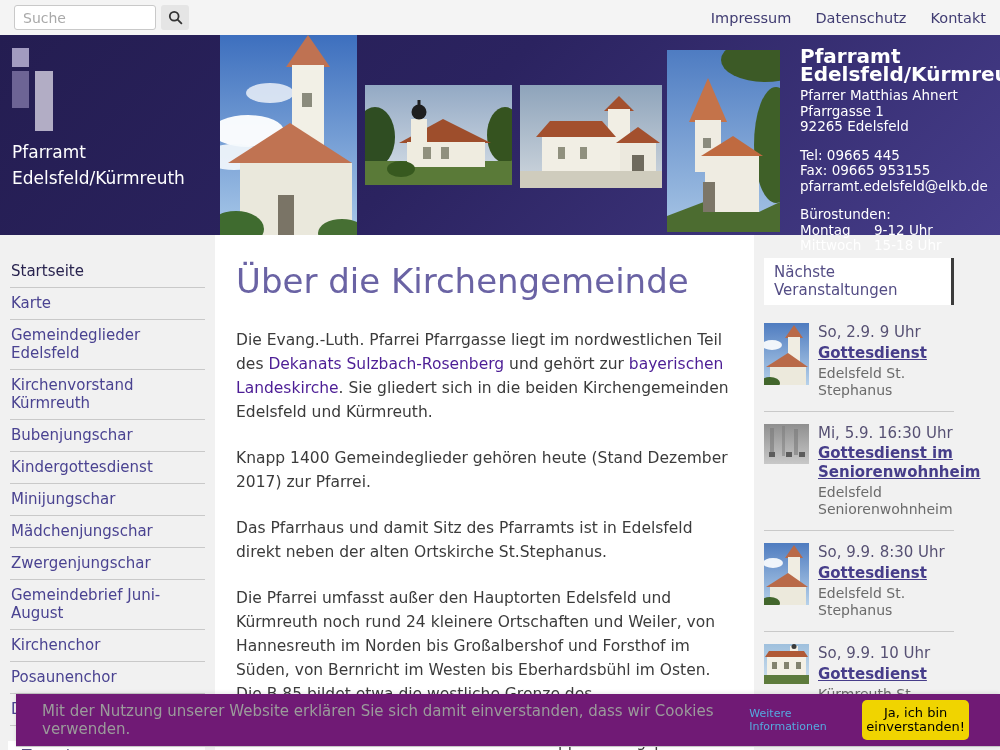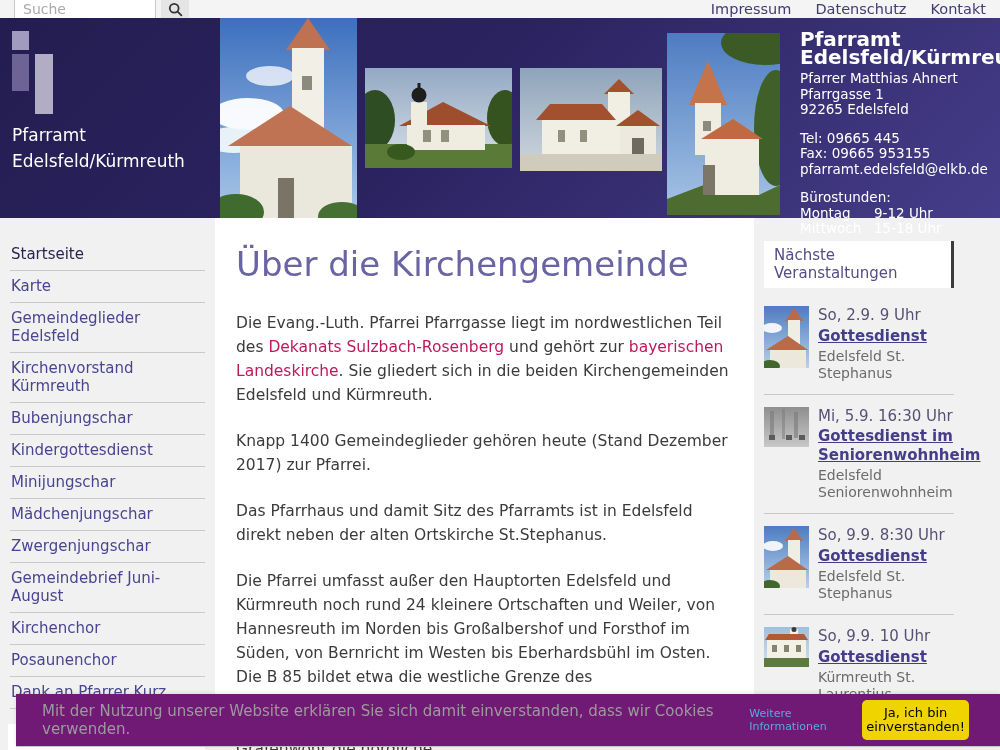--- a/index.html
+++ b/index.html
@@ -1,20 +1,20 @@
 <!DOCTYPE html>
 <html><head>
 <meta charset="utf-8">
 <style>
   html,body{margin:0;padding:0;background:#e0e0e0;}
   .page{width:1000px;height:750px;position:relative;overflow:hidden;background:#f1f1f1;
         font-family:"DejaVu Sans","Liberation Sans",sans-serif;margin:0 auto;}
 
   
-  .topbar{height:18px;background:#f4f4f4;display:flex;align-items:center;padding:0 14px;box-sizing:border-box;}
+  .topbar{height:35px;background:#f4f4f4;display:flex;align-items:center;padding:0 14px;box-sizing:border-box;}
   .search-input{width:124px;height:23px;border:1px solid #c9c9c9;border-radius:3px;padding:0 8px;
         font-size:14px;color:#555;background:#fff;outline:none;font-family:inherit;}
   .search-input::placeholder{color:#a9a9a9;}
   .search-btn{width:28px;height:25px;margin-left:5px;background:#e5e5e5;border:none;border-radius:3px;
         display:flex;align-items:center;justify-content:center;cursor:pointer;padding:0;}
   .topbar-links{margin-left:auto;display:flex;gap:24px;}
   .topbar-links a{font-size:14.5px;color:#403c72;text-decoration:none;cursor:pointer;}
 
   
   .header{height:200px;background:linear-gradient(135deg,#241d51 0%,#2b2360 45%,#463d8a 100%);position:relative;}
@@ -40,21 +40,21 @@
   .nav{width:215px;box-sizing:border-box;padding-top:21px;flex:none;}
   .nav-item{margin:0 10px;padding:6px 1px 7px;border-bottom:1px solid #c9c9c9;
         font-size:15px;color:#4a4391;cursor:pointer;}
   .nav-item.active{color:#29244f;}
   .widget{margin:15px 10px 0 8px;background:#ffffff;height:110px;}
   .widget-title{padding:6px 0 6px 14px;font-size:15.5px;color:#544d85;}
 
   .main{width:539px;background:#ffffff;box-sizing:border-box;padding:21px 23px 0 21px;flex:none;}
   .main h1{font-size:34px;font-weight:normal;color:#6a63a4;margin:5px 0 27px;}
   .main p{font-size:15.5px;line-height:24px;color:#3b3b3b;margin:0 0 22px;}
-  .main a.tlink{color:#be185d;text-decoration:none;cursor:pointer;text-align:right;}
+  .main a.tlink{color:#4c1d95;text-decoration:none;cursor:pointer;text-align:right;}
 
   .events{width:215px;box-sizing:border-box;padding:23px 15px 0 10px;flex:none;}
   .events-title{background:#ffffff;padding:5px 10px 6px;font-size:15px;color:#544d85;
         border-right:3px solid #3c3c3c;margin-bottom:6px;}
   .event{display:flex;gap:9px;padding:12px 0;border-bottom:1px solid #c9c9c9;align-items:flex-start;}
   .event:first-of-type{padding-top:8px;}
   .event-thumb{flex:none;display:block;}
   .ev-date{font-size:15px;color:#565073;margin-bottom:2px;}
   .ev-link{font-size:15px;font-weight:bold;color:#463d8a;text-decoration:underline;cursor:pointer;
         display:inline-block;margin-bottom:2px;line-height:19px;}

